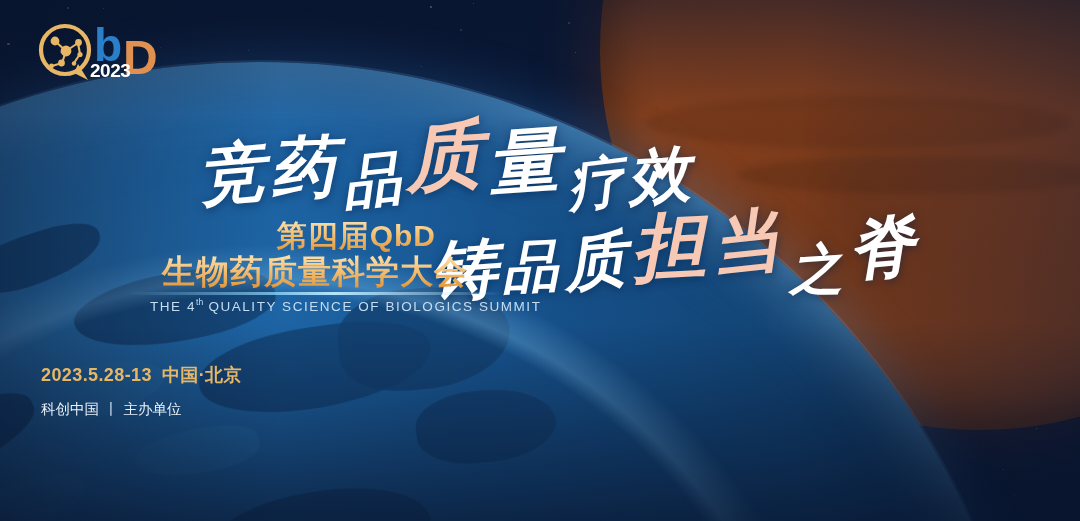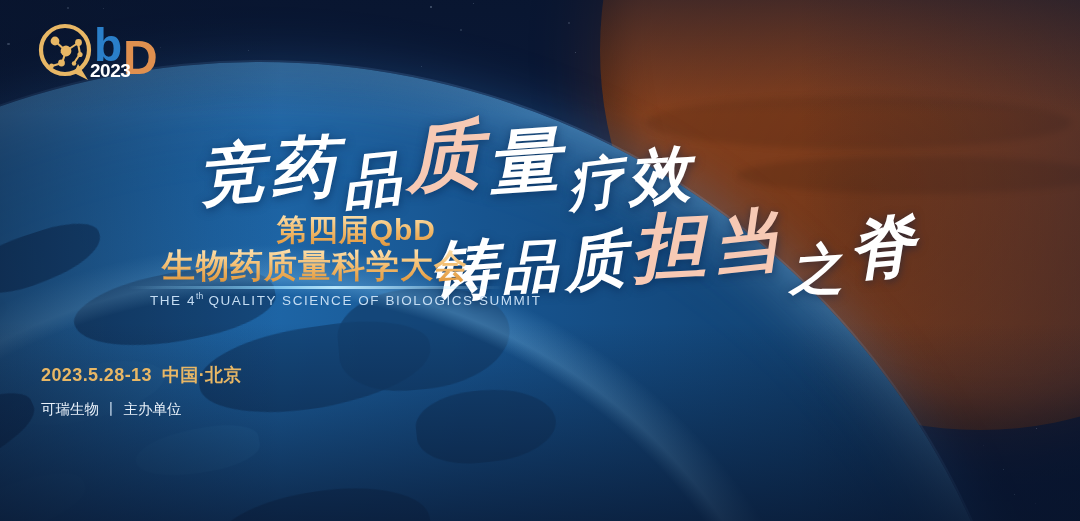--- a/index.html
+++ b/index.html
@@ -112,21 +112,21 @@
   .calli-1 .c:nth-child(7){transform:rotate(-3deg) translateY(4px);font-size:62px;}
   .calli-2 .c:nth-child(1){transform:rotate(-4deg) translateY(8px);}
   .calli-2 .c:nth-child(2){transform:rotate(-3deg) translateY(2px);font-size:56px;}
   .calli-2 .c:nth-child(3){transform:rotate(-5deg) translateY(-2px);font-size:62px;}
   .calli-2 .c:nth-child(4){transform:rotate(-3deg) translateY(-12px);font-size:74px;}
   .calli-2 .c:nth-child(5){transform:rotate(-6deg) translateY(-18px);font-size:70px;}
   .calli-2 .c:nth-child(6){transform:rotate(-4deg) translateY(4px);font-size:54px;}
   .calli-2 .c:nth-child(7){transform:rotate(-5deg) translateY(-14px);font-size:68px;}
 
   
-  .title-wrap{position:absolute;left:150px;top:214px;width:330px;}
+  .title-wrap{position:absolute;left:150px;top:220px;width:330px;}
   .title-line1{
     text-align:right;padding-right:44px;
     font-size:30px;font-weight:bold;line-height:1.05;letter-spacing:1px;
     background:linear-gradient(to bottom,#fbe0ae 0%,#f3bf72 46%,#e2983f 100%);
     -webkit-background-clip:text;background-clip:text;color:transparent;
     text-shadow:0 1px 0 rgba(90,45,10,.0);
     font-family:"Liberation Sans","DejaVu Sans",sans-serif;
   }
   .title-line2{
     text-align:center;margin-top:2px;
@@ -384,17 +384,17 @@
     <div class="title-en">
       <span>THE 4</span><sup>th</sup><span> QUALITY SCIENCE OF BIOLOGICS SUMMIT</span>
     </div>
   </div>
 
   <div class="info">
     <div class="info-date">
       <span>2023.5.28-13</span><span class="city">中国·北京</span>
     </div>
     <div id="org-lines">
-        <div class="info-line"><span>可瑞生物</span><span class="sep">丨</span><span>主办单位</span></div>
+        <div class="info-line"><span>科创中国</span><span class="sep">丨</span><span>主办单位</span></div>
       </div>
   </div>
 
 </div>
 
 </body></html>

